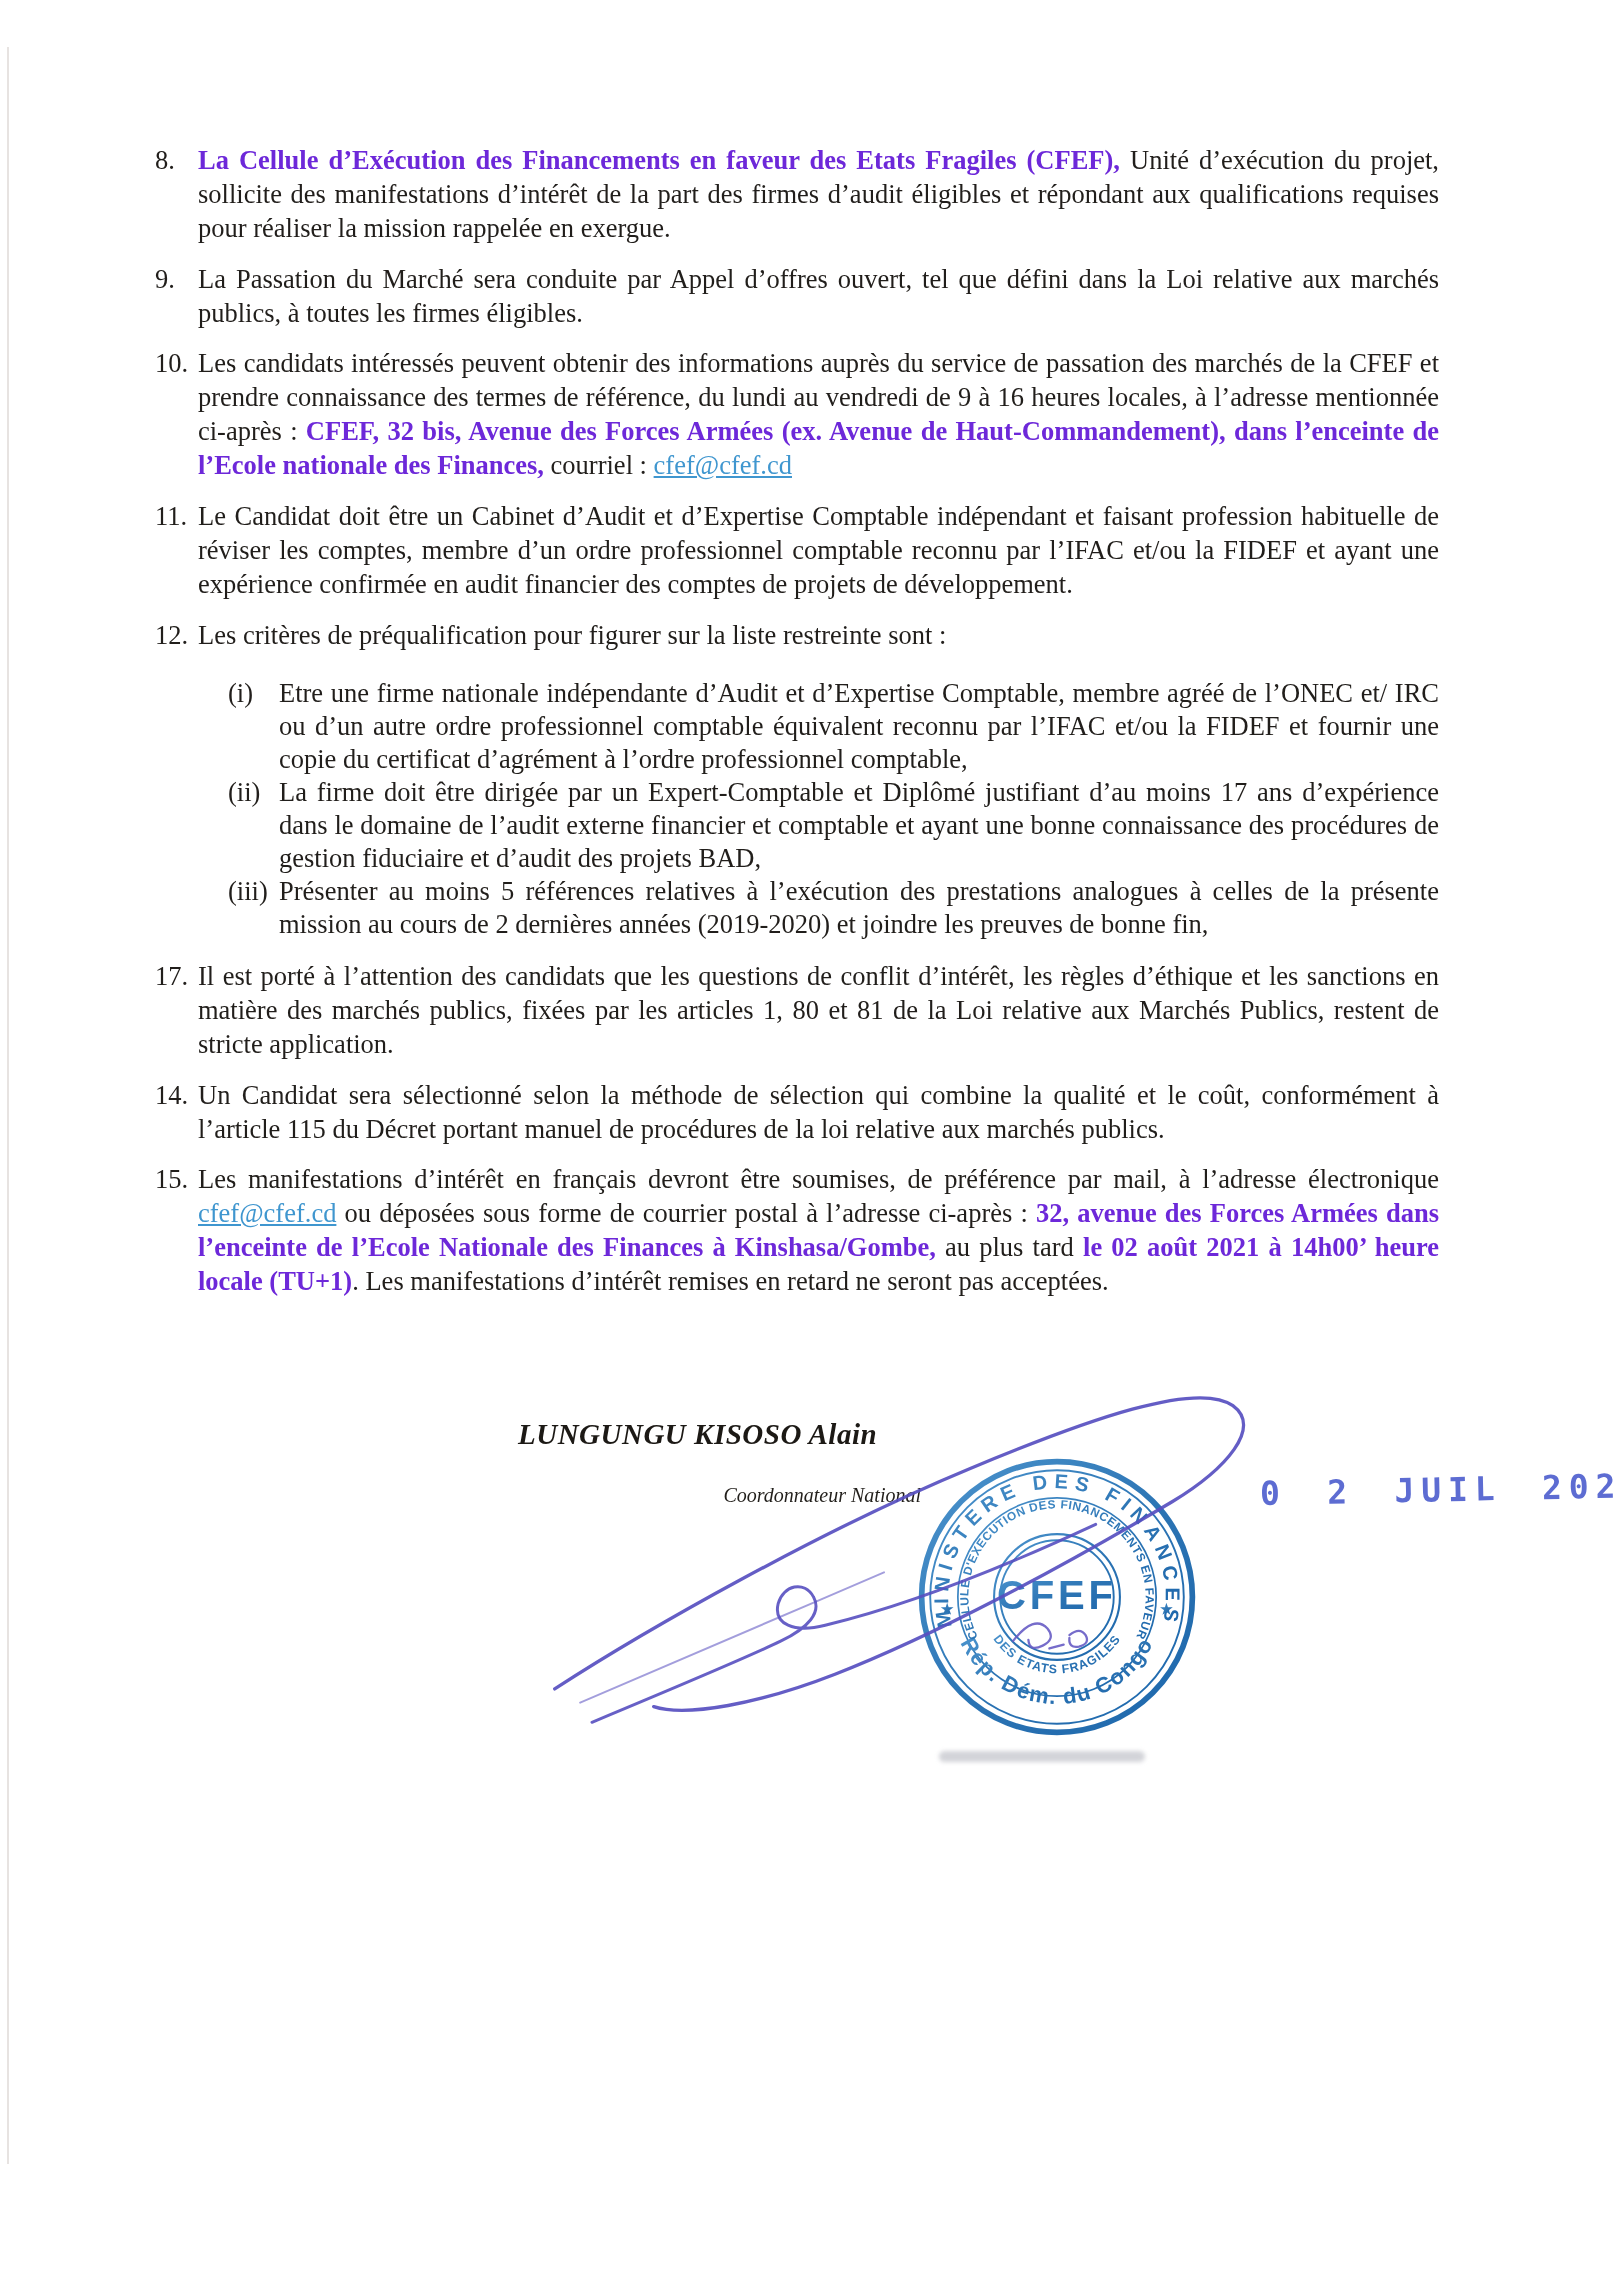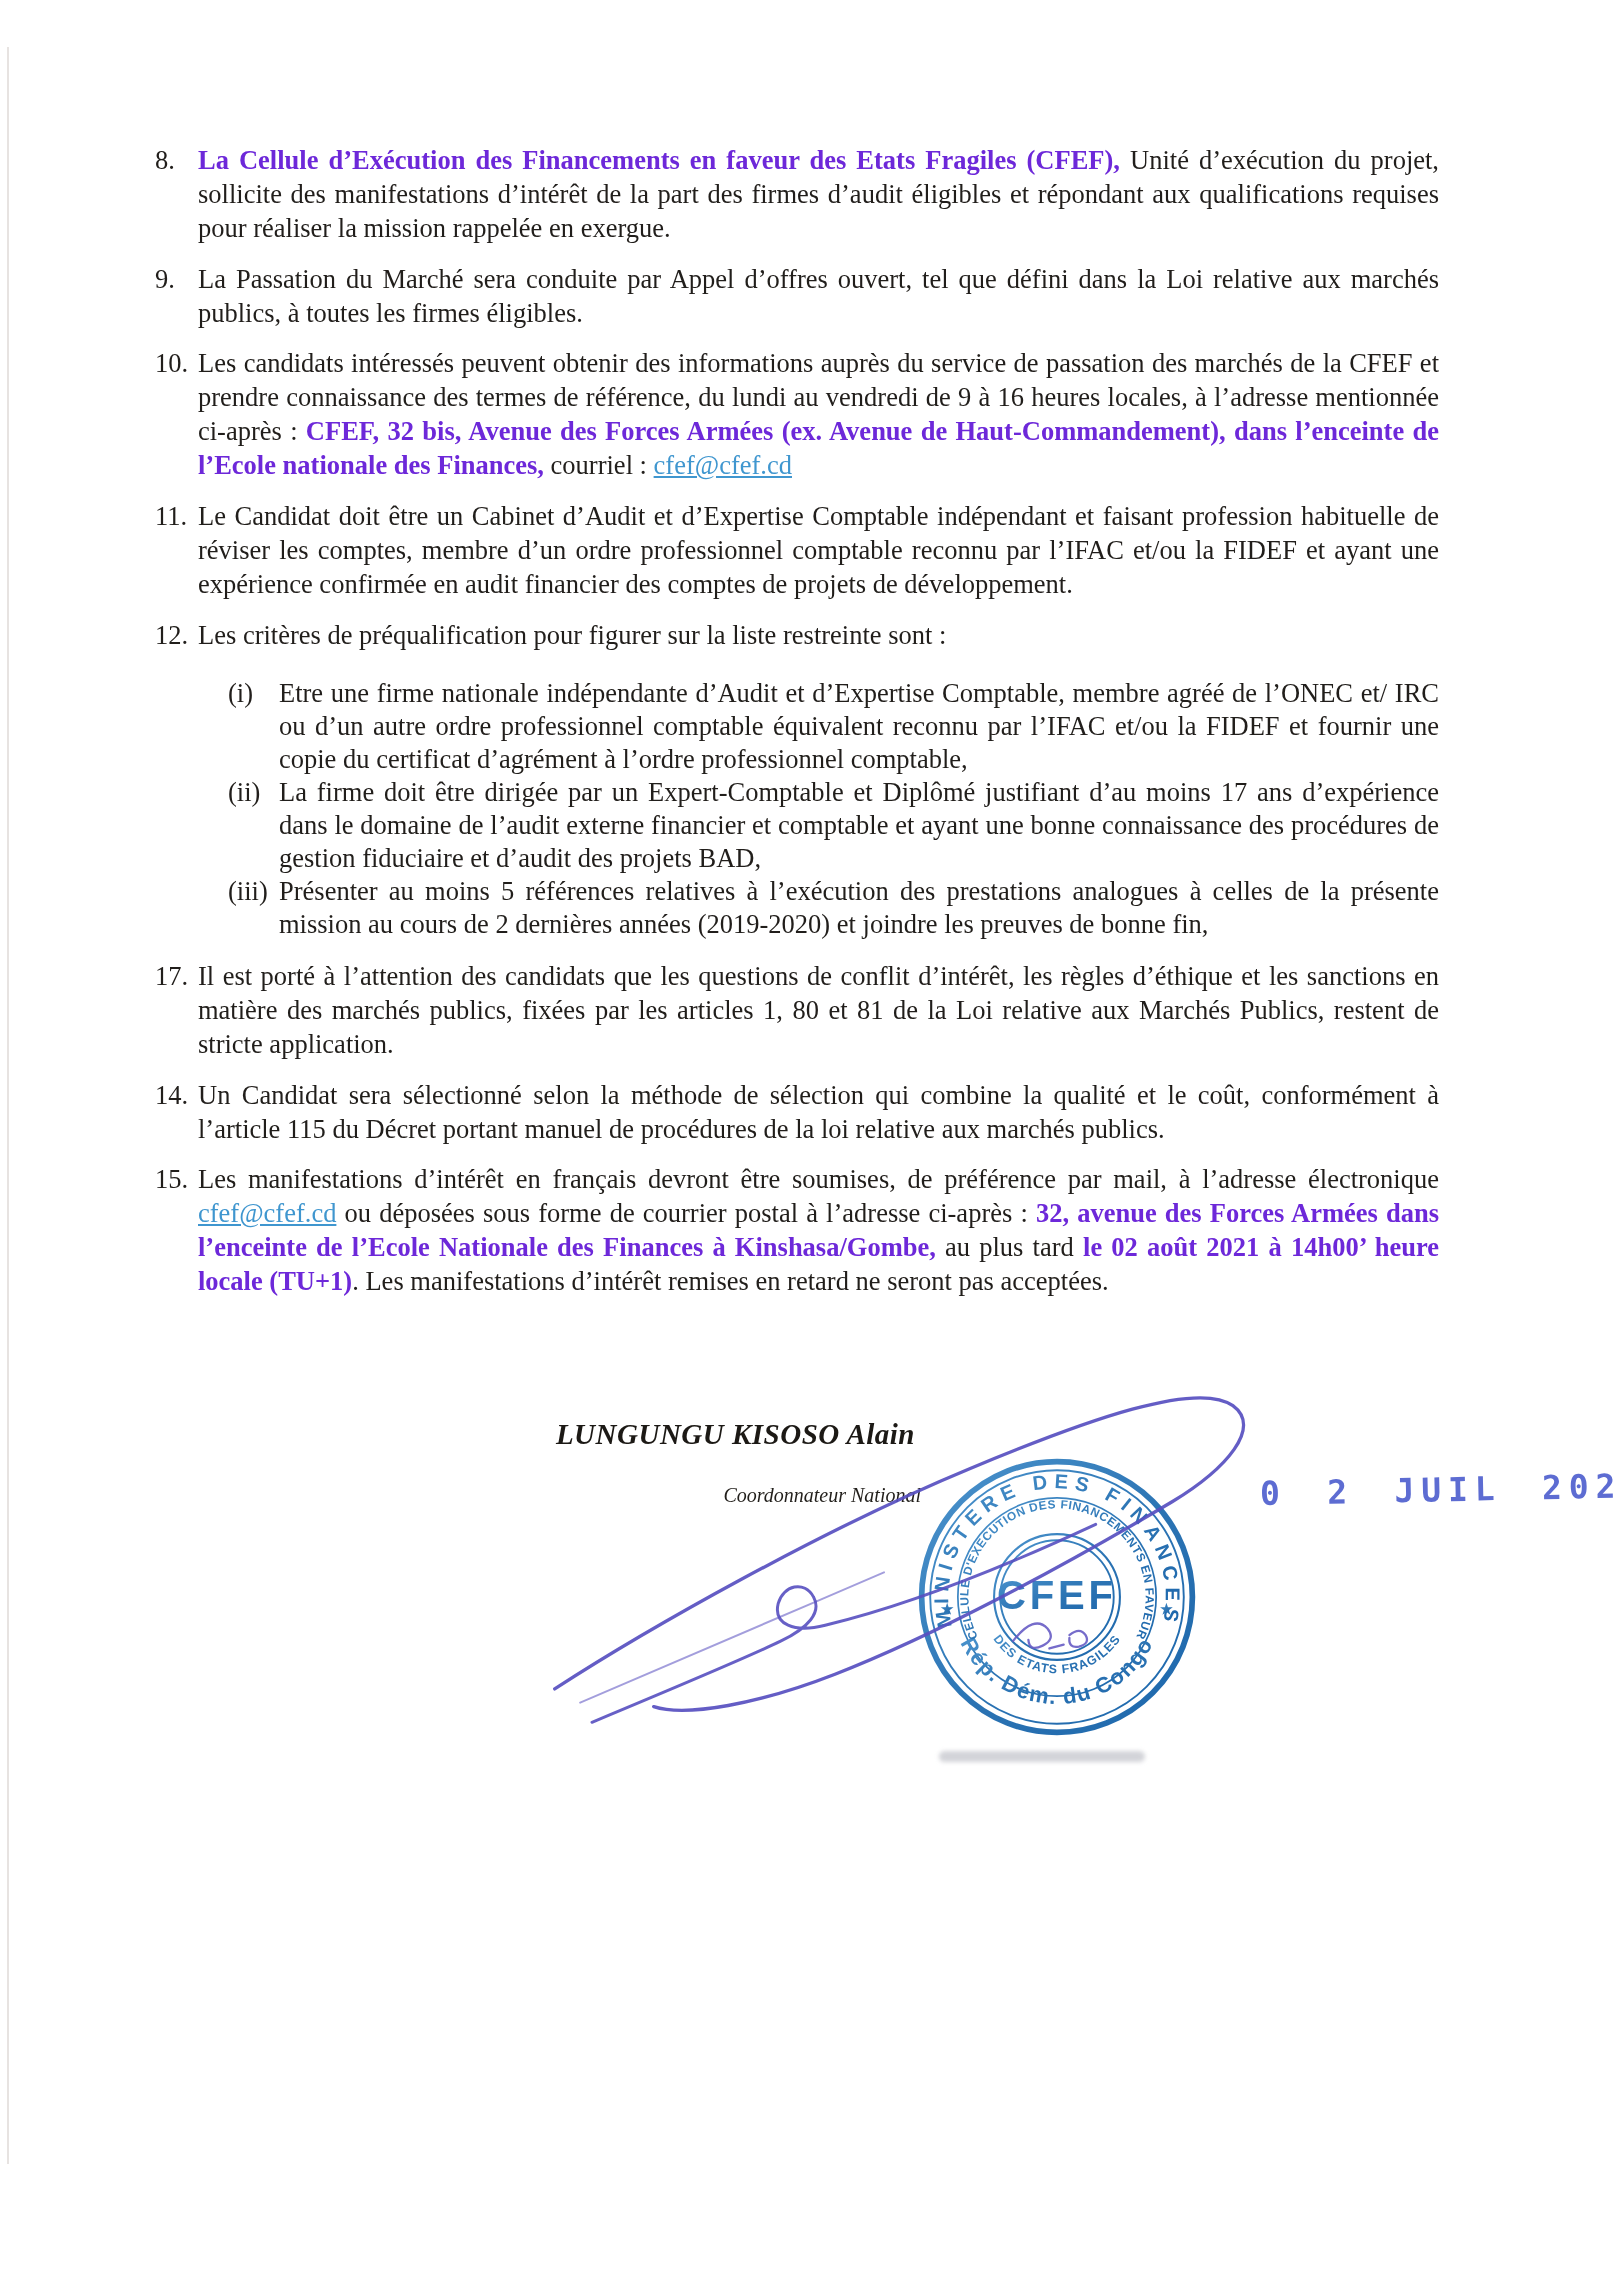--- a/index.html
+++ b/index.html
@@ -20,21 +20,21 @@
   .item .num{flex:0 0 43px;}
   .item .txt{flex:1;text-align:justify;}
   .b{font-weight:bold;color:#6d28d9;}
   .lnk{color:#3f96cf;text-decoration:underline;cursor:pointer;}
   .sublist{margin:25.5px 0 17.6px 73px;line-height:33px;}
   .subitem{display:flex;}
   .subitem .mark{flex:0 0 51px;}
   .subitem .txt{flex:1;text-align:justify;}
   
   .sig-name{
-    position:absolute;left:484px;top:1418px;width:431px;text-align:right;
+    position:absolute;left:518px;top:1418px;width:431px;text-align:left;
     font-size:29px;font-weight:bold;font-style:italic;color:#1c1915;letter-spacing:0.5px;
   }
   .sig-title{
     position:absolute;left:490px;top:1484px;width:431px;text-align:right;
     font-size:20px;font-style:italic;color:#221f1b;
   }
   
   .stamp{position:absolute;left:914px;top:1454px;width:286px;height:286px;opacity:.93;}
   
   .date-stamp{

